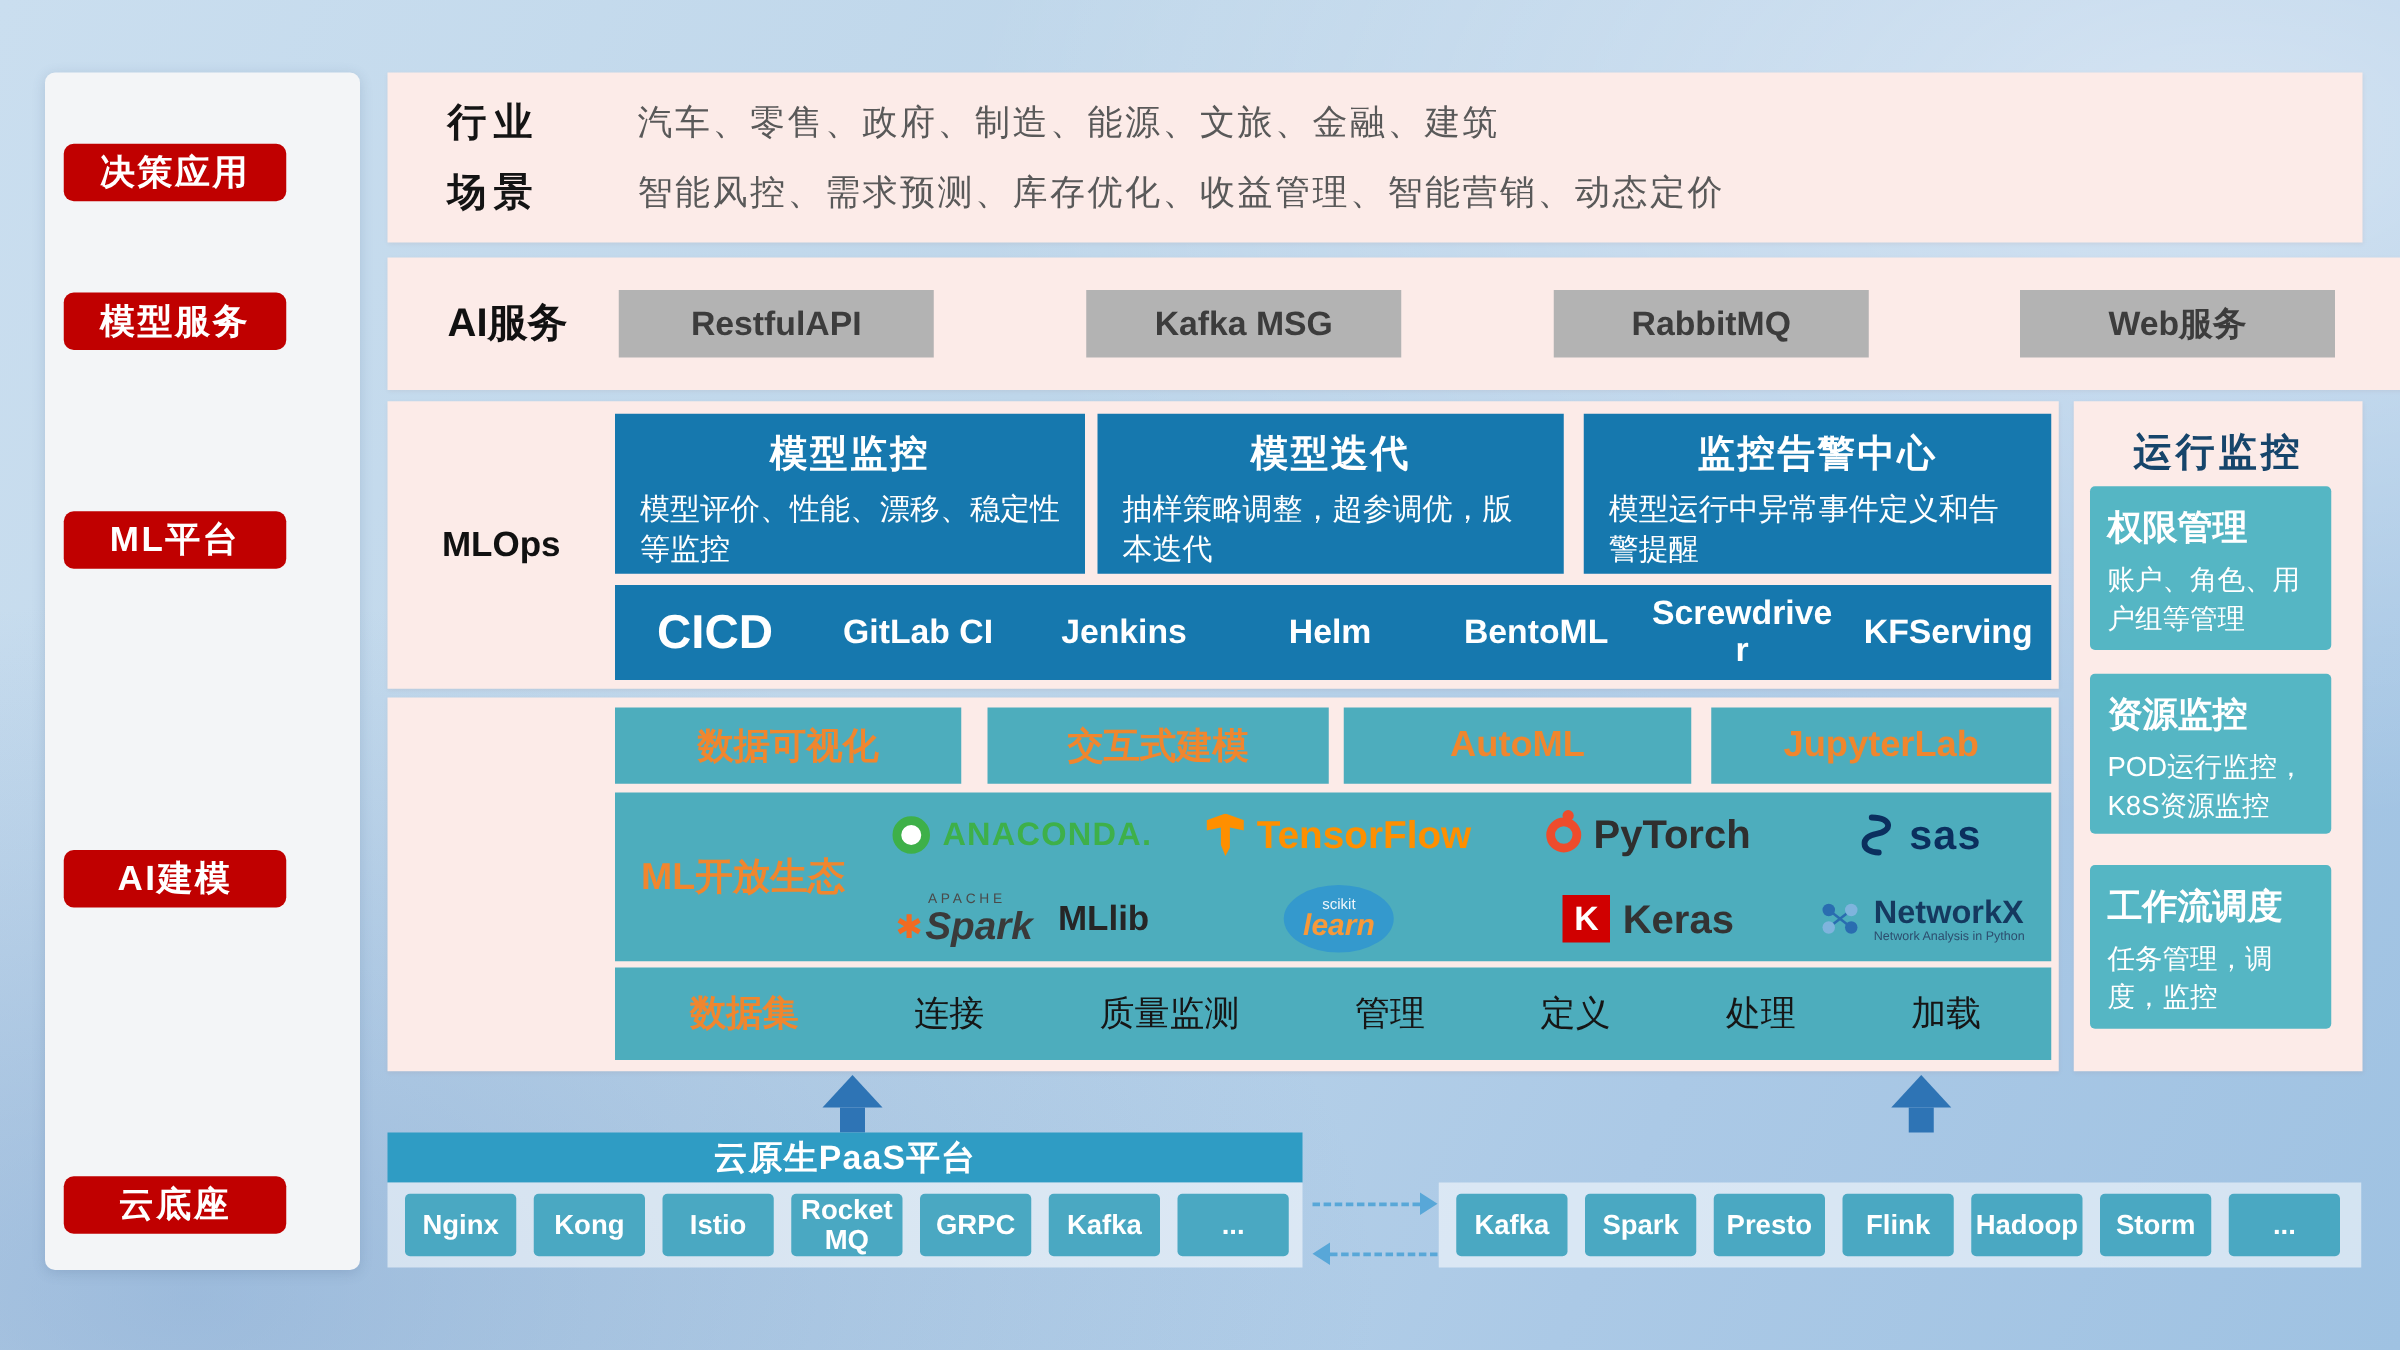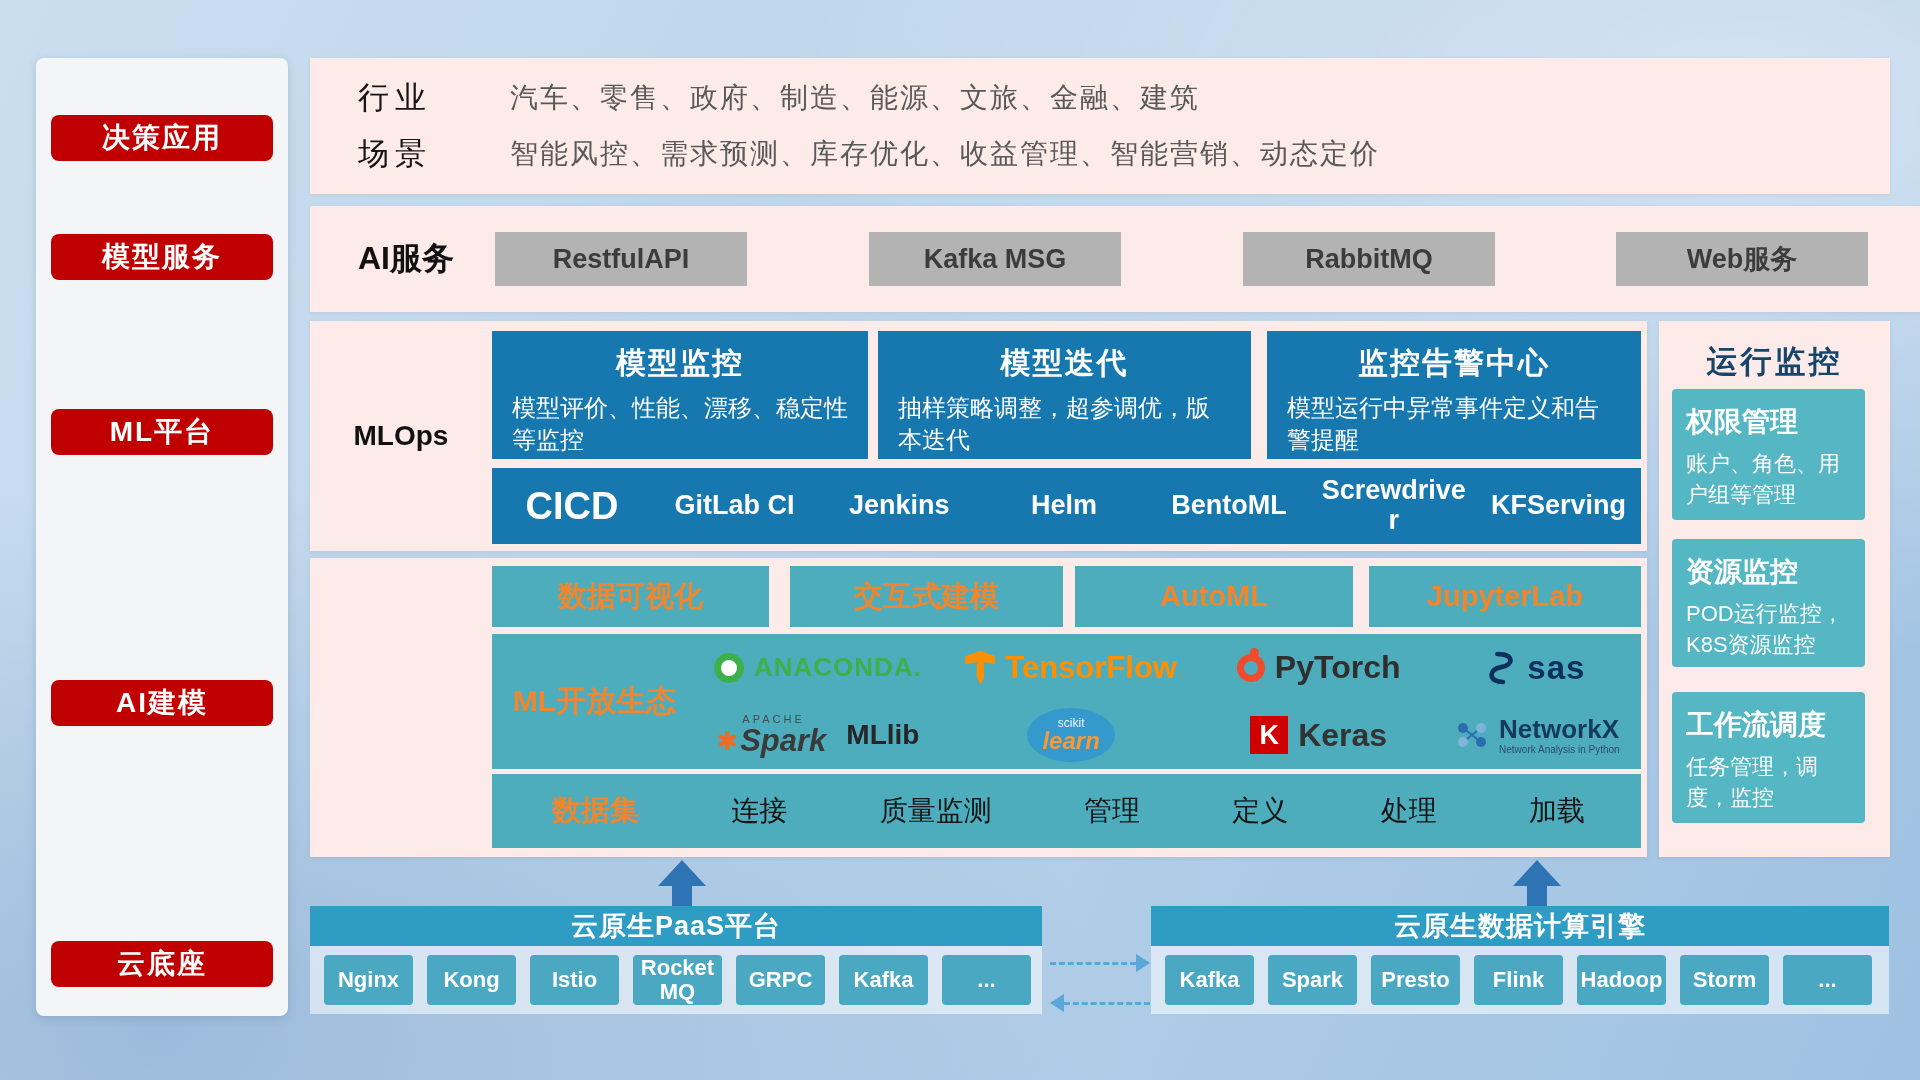--- a/index.html
+++ b/index.html
@@ -6,30 +6,30 @@
   .stage {
     position:relative; width:1920px; height:1080px; overflow:hidden;
     font-family:"Liberation Sans","DejaVu Sans",sans-serif;
     background:
       radial-gradient(ellipse at 8% 96%, rgba(110,150,200,.45) 0%, rgba(110,150,200,0) 38%),
       radial-gradient(ellipse at 92% 10%, rgba(255,255,255,.5) 0%, rgba(255,255,255,0) 40%),
       linear-gradient(115deg,#cadeef 0%, #bed6ea 40%, #abc9e6 72%, #9fc2e2 100%);
   }
   .sidebar { position:absolute; left:36px; top:58px; width:252px; height:958px;
     background:#f3f5f7; border-radius:8px; box-shadow:0 2px 10px rgba(60,90,130,.20); }
-  .red-btn { position:absolute; left:15px; width:222px; height:46px; background:#c00000;
+  .red-btn { position:absolute; left:15px; width:178px; height:46px; background:#c00000;
     border-radius:8px; color:#fff; font-size:28px; font-weight:bold; letter-spacing:2px;
     display:flex; align-items:center; justify-content:center; }
   .panel { position:absolute; background:#fcebe8; box-shadow:0 1px 4px rgba(140,90,90,.12); }
 
   
   .row1 { left:310px; top:58px; width:1580px; height:136px; display:flex;
     flex-direction:column; justify-content:center; gap:14px; }
   .r1-line { display:flex; align-items:center; padding-left:48px; }
-  .r1-label { width:152px; font-size:31px; font-weight:normal; color:#141414; letter-spacing:6px; }
+  .r1-label { width:152px; font-size:31px; font-weight:bold; color:#141414; letter-spacing:6px; }
   .r1-value { font-size:28px; color:#595959; letter-spacing:2px; }
 
   
   .row2 { left:310px; top:206px; width:1880px; height:106px; }
   .row-label { position:absolute; left:48px; top:0; bottom:0; display:flex; align-items:center;
     font-size:32px; font-weight:bold; color:#111; }
   .gray-btn { position:absolute; top:26px; width:252px; height:54px; background:#b3b3b3;
     display:flex; align-items:center; justify-content:center; font-size:27px; font-weight:bold; color:#3c3c3c; }
 
   
@@ -289,21 +289,20 @@
   <div class="strip paas-strip">
     <div class="chip">Nginx</div>
     <div class="chip">Kong</div>
     <div class="chip">Istio</div>
     <div class="chip">RocketMQ</div>
     <div class="chip">GRPC</div>
     <div class="chip">Kafka</div>
     <div class="chip">...</div>
   </div>
 
-  <div class="bar-header engine-header">云原生数据计算引擎</div>
   <div class="strip engine-strip">
     <div class="chip">Kafka</div>
     <div class="chip">Spark</div>
     <div class="chip">Presto</div>
     <div class="chip">Flink</div>
     <div class="chip">Hadoop</div>
     <div class="chip">Storm</div>
     <div class="chip">...</div>
   </div>
 

